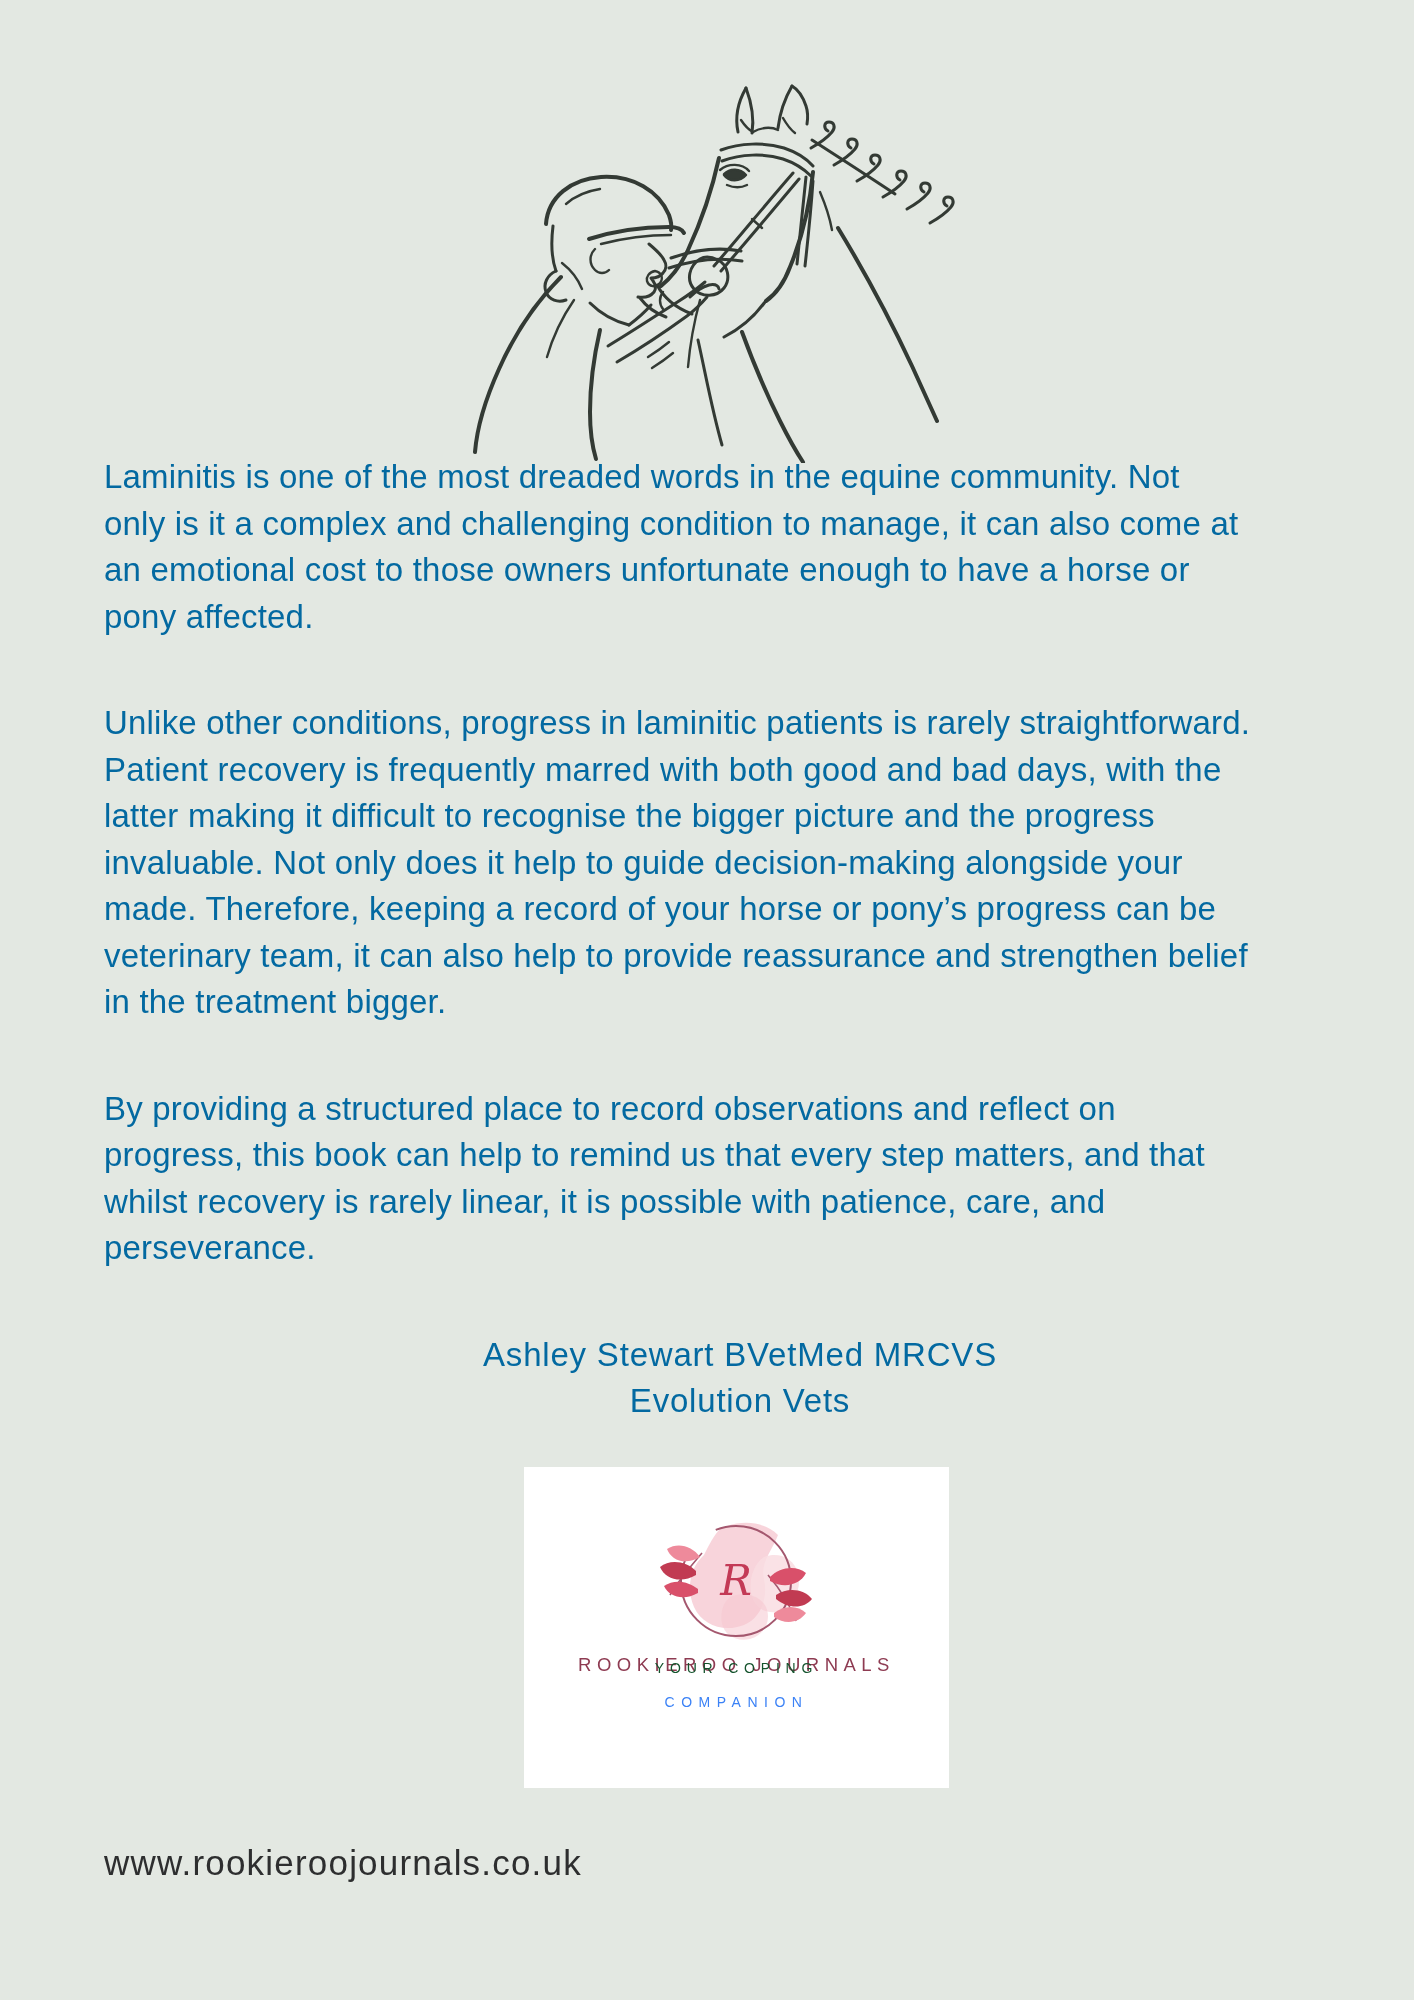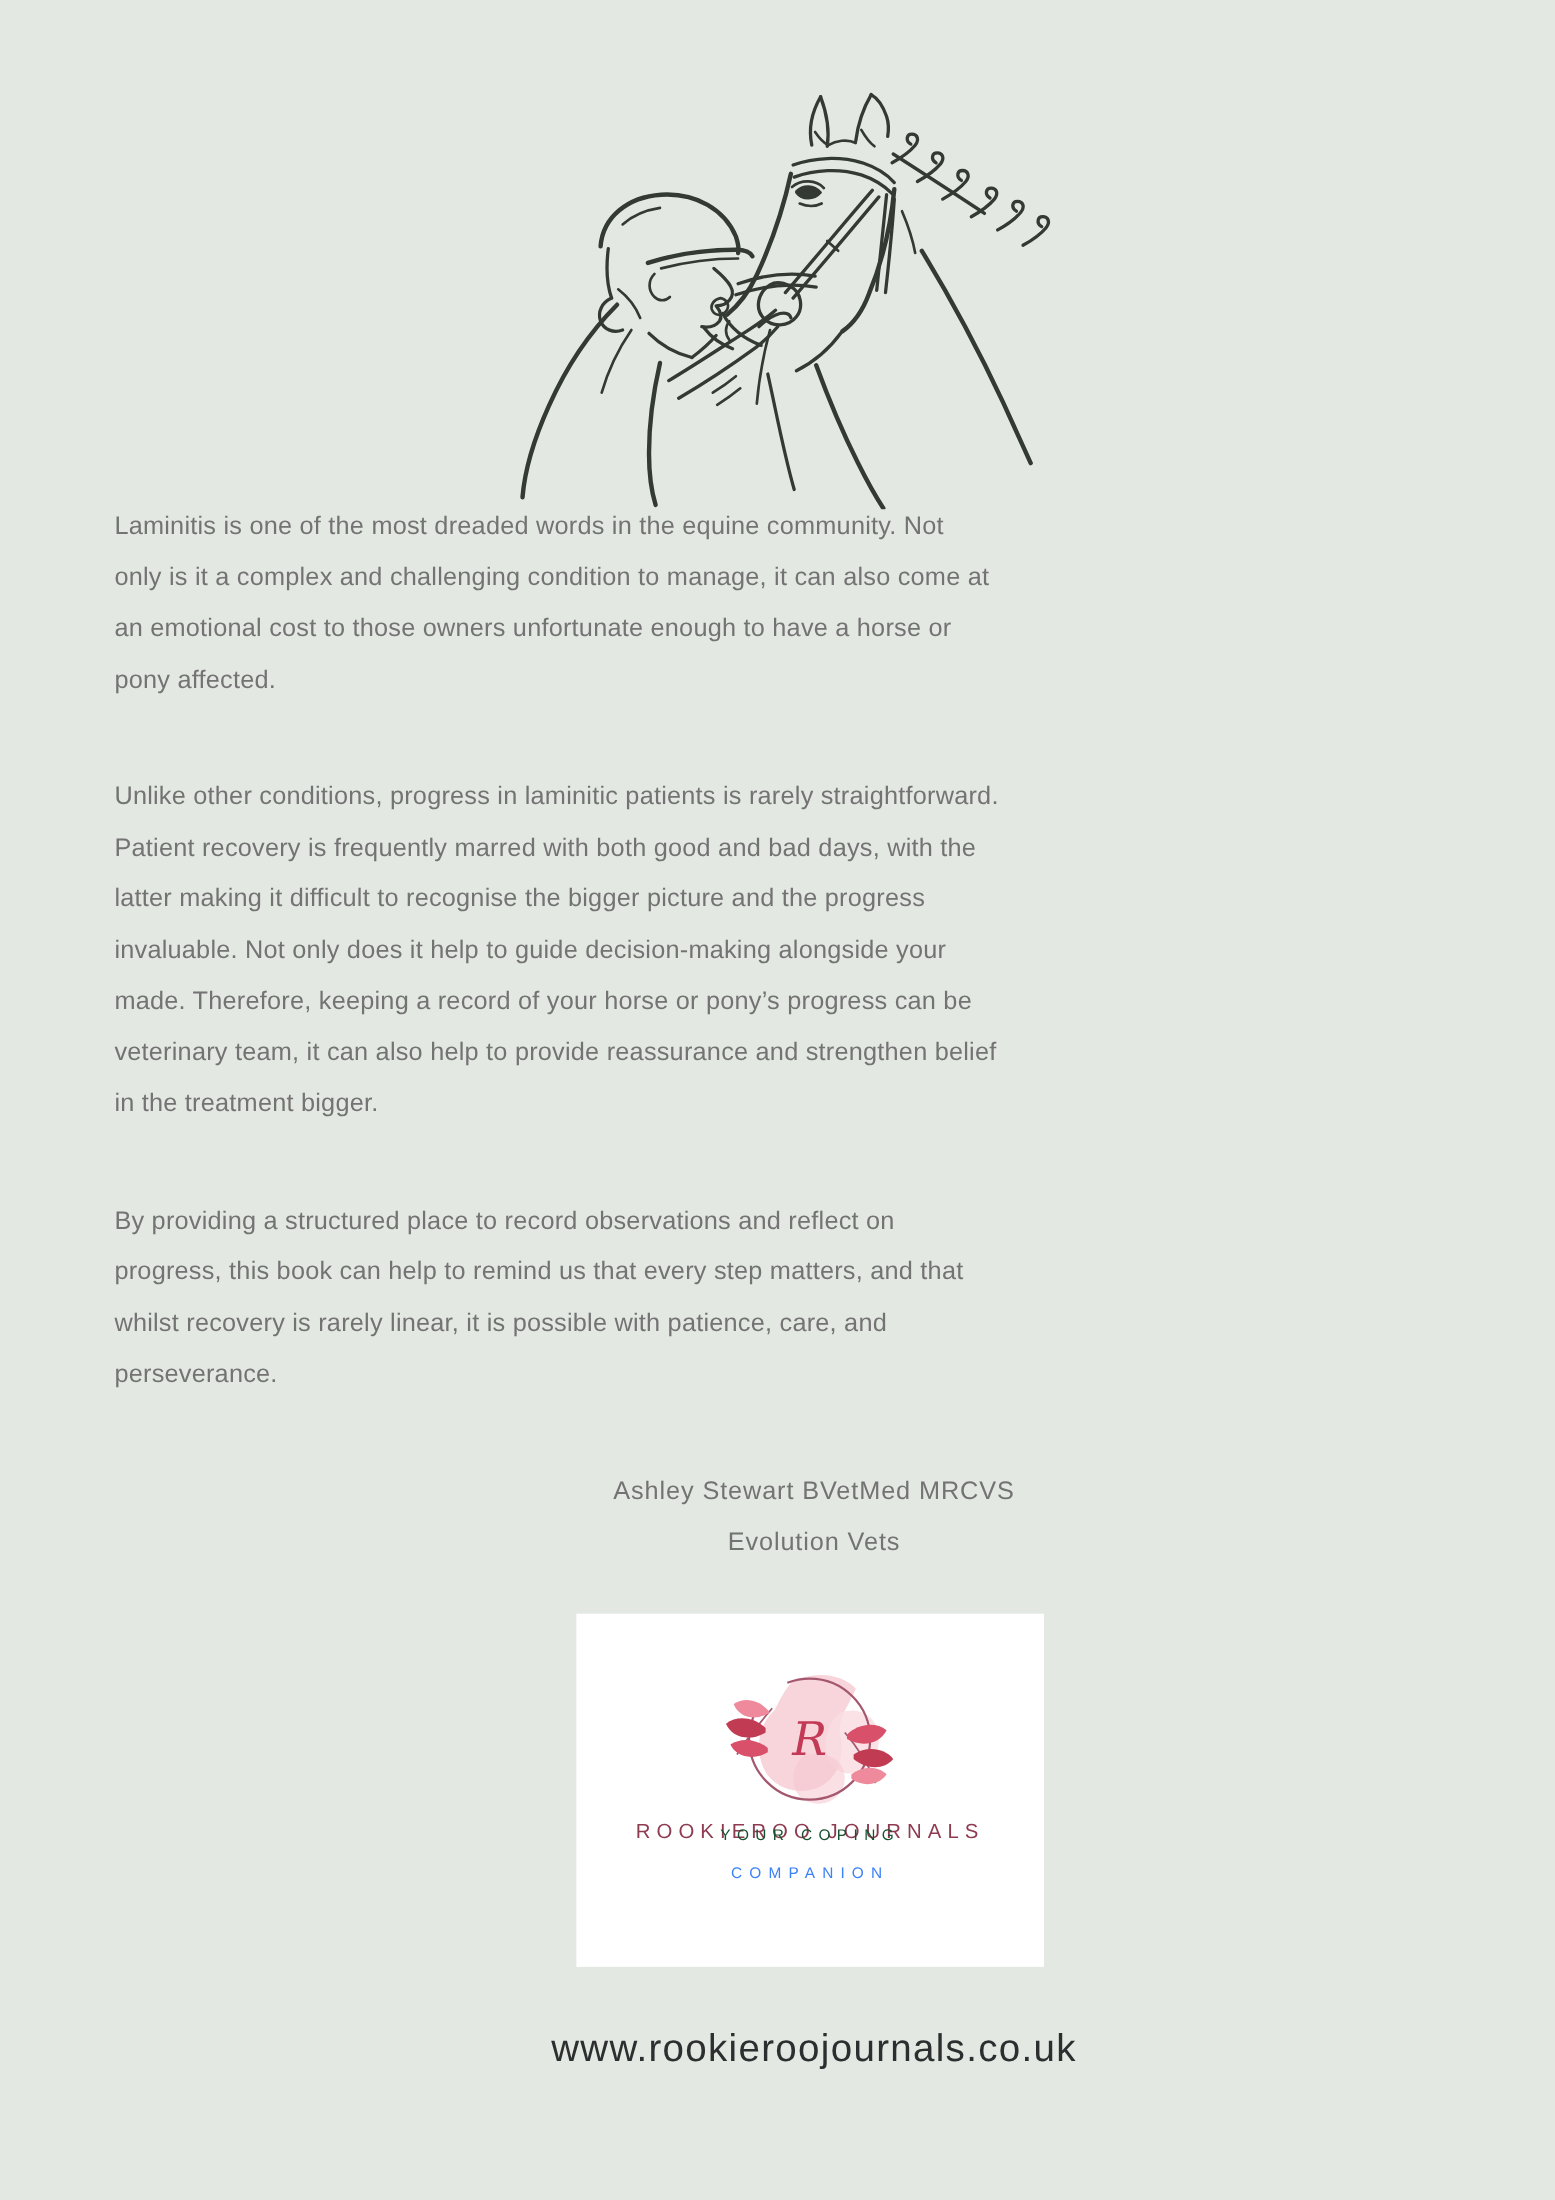--- a/index.html
+++ b/index.html
@@ -20,46 +20,45 @@
   .w4 { stroke-width: 4px; }
   .w3 { stroke-width: 3px; }
   .w2 { stroke-width: 2.4px; }
   .content {
     position: absolute;
     left: 104px; top: 454px;
     width: 1272px;
   }
   .para { margin: 0 0 60px 0; }
   .line {
-    font-size: 23px;
+    font-size: 33px;
     line-height: 46.5px;
     letter-spacing: 0.2px;
     white-space: nowrap;
-    color: #737373;
+    color: #0369a1;
   }
   .attribution { margin-top: 32px; text-align: center; }
   .attribution .line { white-space: normal; letter-spacing: 0.8px; }
   .logo-card {
     position: absolute;
     left: 524px; top: 1467px;
     width: 425px; height: 321px;
     background: #ffffff;
   }
   .emblem { position: absolute; left: 0; top: 0; width: 425px; height: 321px; }
   .brand-line {
     position: absolute; left: 0; width: 100%;
     text-align: center; font-weight: 400;
   }
   .brand-name { top: 187px; font-size: 18.5px; letter-spacing: 5.5px; color: #8e3b52; }
   .brand-tag1 { top: 193px; font-size: 14px; letter-spacing: 5.8px; color: #14532d; }
   .brand-tag2 { top: 227px; font-size: 14px; letter-spacing: 6.5px; color: #3b82f6; }
   .website {
     position: absolute;
     left: 104px; top: 1843px; width: 1272px;
-    text-align: center;
     font-size: 35px;
     letter-spacing: 1.2px;
     font-weight: 400;
     color: #2d2e2f;
   }
 </style>
 </head>
 <body>
 
 <svg class="illustration" viewBox="430 58 535 405" xmlns="http://www.w3.org/2000/svg" aria-hidden="true">

